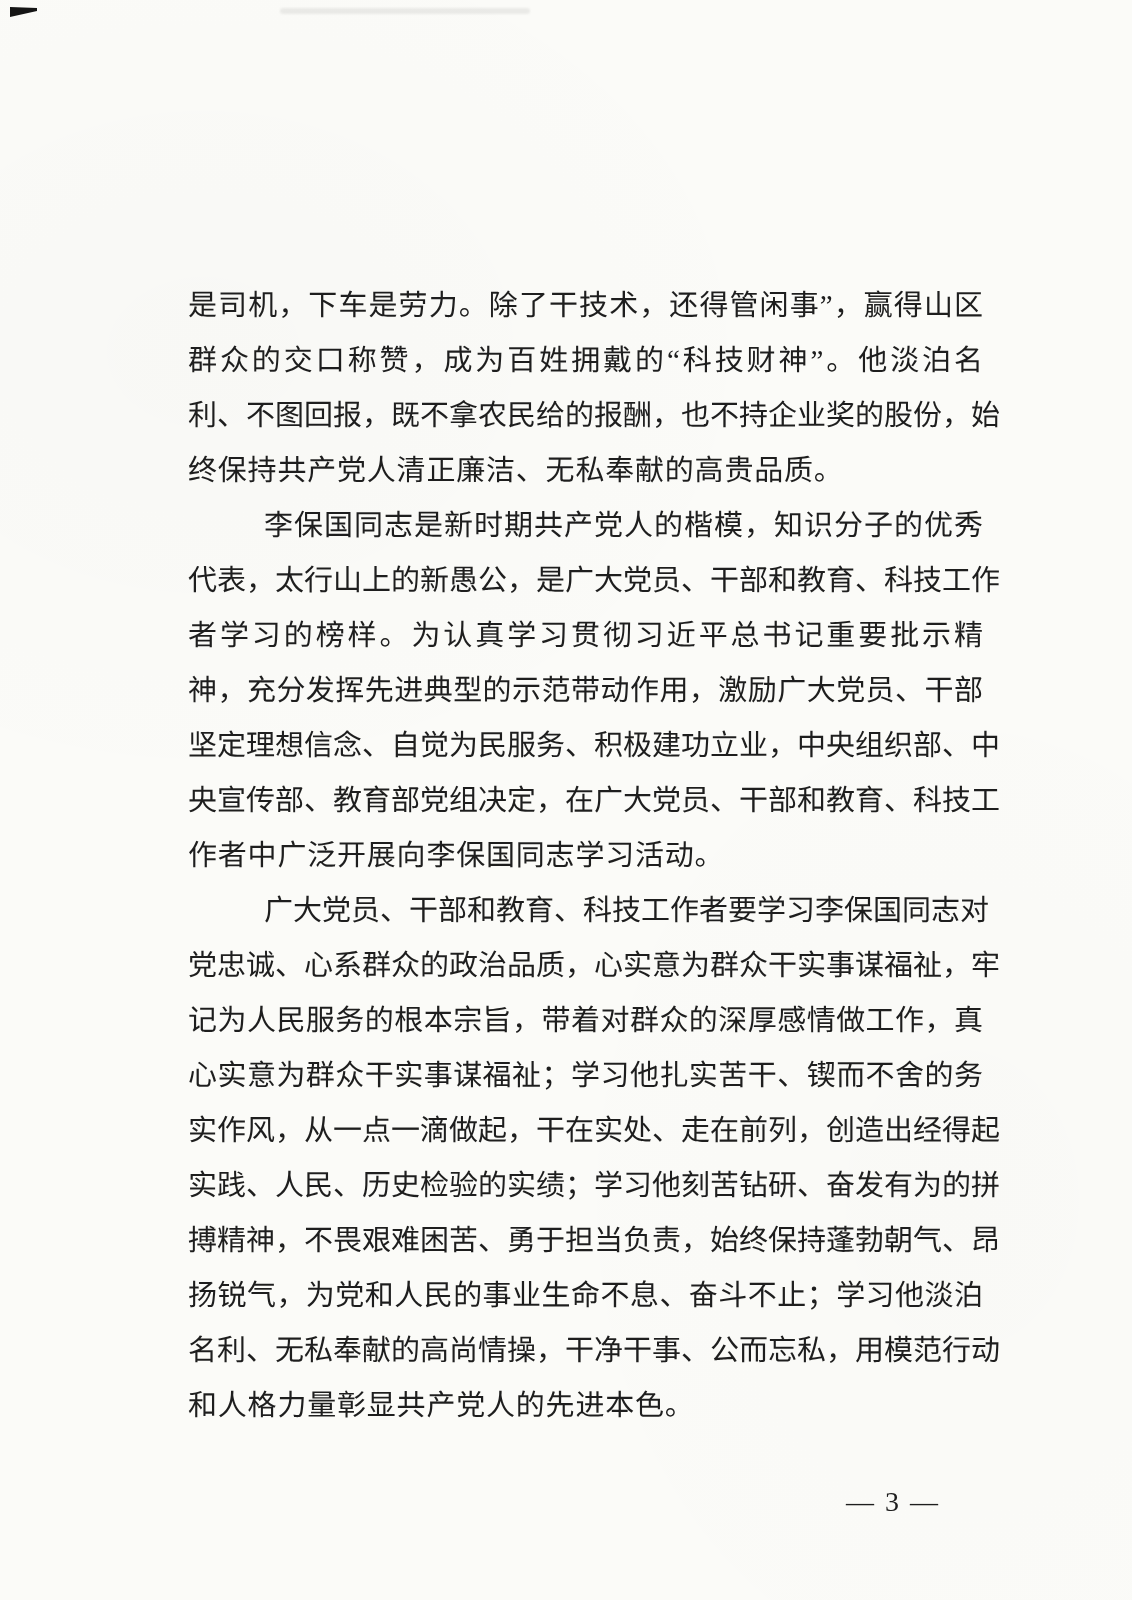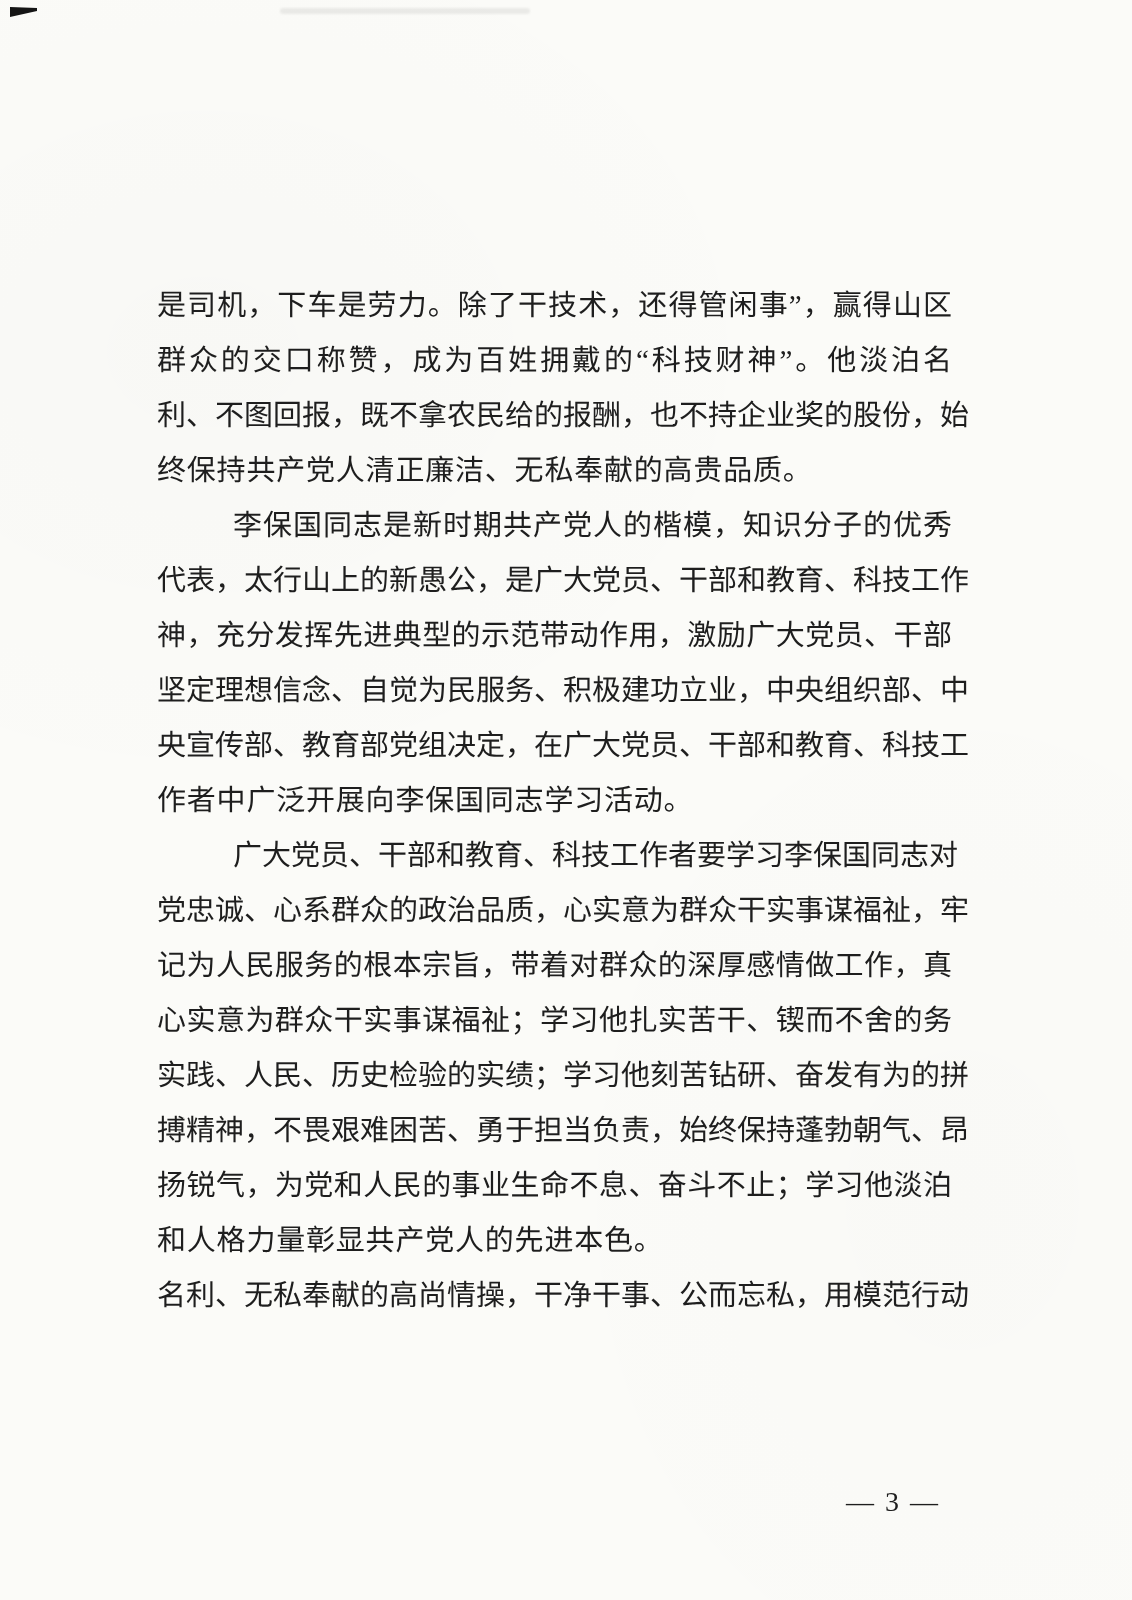--- a/index.html
+++ b/index.html
@@ -34,21 +34,21 @@
     left: 280px;
     top: 8px;
     width: 250px;
     height: 6px;
     background: rgba(90,90,90,0.10);
     border-radius: 3px;
     filter: blur(1px);
   }
   .textblock {
     position: absolute;
-    left: 157px;
+    left: 188px;
     top: 278px;
     width: 795px;
   }
   .line {
     height: 55px;
     line-height: 55px;
     font-size: 29px;
     color: #1e1e1e;
     white-space: nowrap;
     text-align: justify;
@@ -83,30 +83,32 @@
   <div class="scan-mark"></div>
   <div class="scan-smudge"></div>
 
   <div class="textblock">
     <div class="line">是司机，下车是劳力。除了干技术，还得管闲事”，赢得山区</div>
     <div class="line">群众的交口称赞，成为百姓拥戴的“科技财神”。他淡泊名</div>
     <div class="line">利、不图回报，既不拿农民给的报酬，也不持企业奖的股份，始</div>
     <div class="line end">终保持共产党人清正廉洁、无私奉献的高贵品质。</div>
     <div class="line indent">李保国同志是新时期共产党人的楷模，知识分子的优秀</div>
     <div class="line">代表，太行山上的新愚公，是广大党员、干部和教育、科技工作</div>
+    <div class="line">者学习的榜样。为认真学习贯彻习近平总书记重要批示精</div>
     <div class="line">神，充分发挥先进典型的示范带动作用，激励广大党员、干部</div>
     <div class="line">坚定理想信念、自觉为民服务、积极建功立业，中央组织部、中</div>
     <div class="line">央宣传部、教育部党组决定，在广大党员、干部和教育、科技工</div>
     <div class="line end">作者中广泛开展向李保国同志学习活动。</div>
     <div class="line indent">广大党员、干部和教育、科技工作者要学习李保国同志对</div>
     <div class="line">党忠诚、心系群众的政治品质，心实意为群众干实事谋福祉，牢</div>
     <div class="line">记为人民服务的根本宗旨，带着对群众的深厚感情做工作，真</div>
     <div class="line">心实意为群众干实事谋福祉；学习他扎实苦干、锲而不舍的务</div>
+    <div class="line">实作风，从一点一滴做起，干在实处、走在前列，创造出经得起</div>
     <div class="line">实践、人民、历史检验的实绩；学习他刻苦钻研、奋发有为的拼</div>
     <div class="line">搏精神，不畏艰难困苦、勇于担当负责，始终保持蓬勃朝气、昂</div>
     <div class="line">扬锐气，为党和人民的事业生命不息、奋斗不止；学习他淡泊</div>
+    <div class="line">名利、无私奉献的高尚情操，干净干事、公而忘私，用模范行动</div>
     <div class="line end">和人格力量彰显共产党人的先进本色。</div>
-    <div class="line">名利、无私奉献的高尚情操，干净干事、公而忘私，用模范行动</div>
   </div>
 
   <div class="pagenum">— 3 —</div>
 
 </div>
 
 </body></html>

